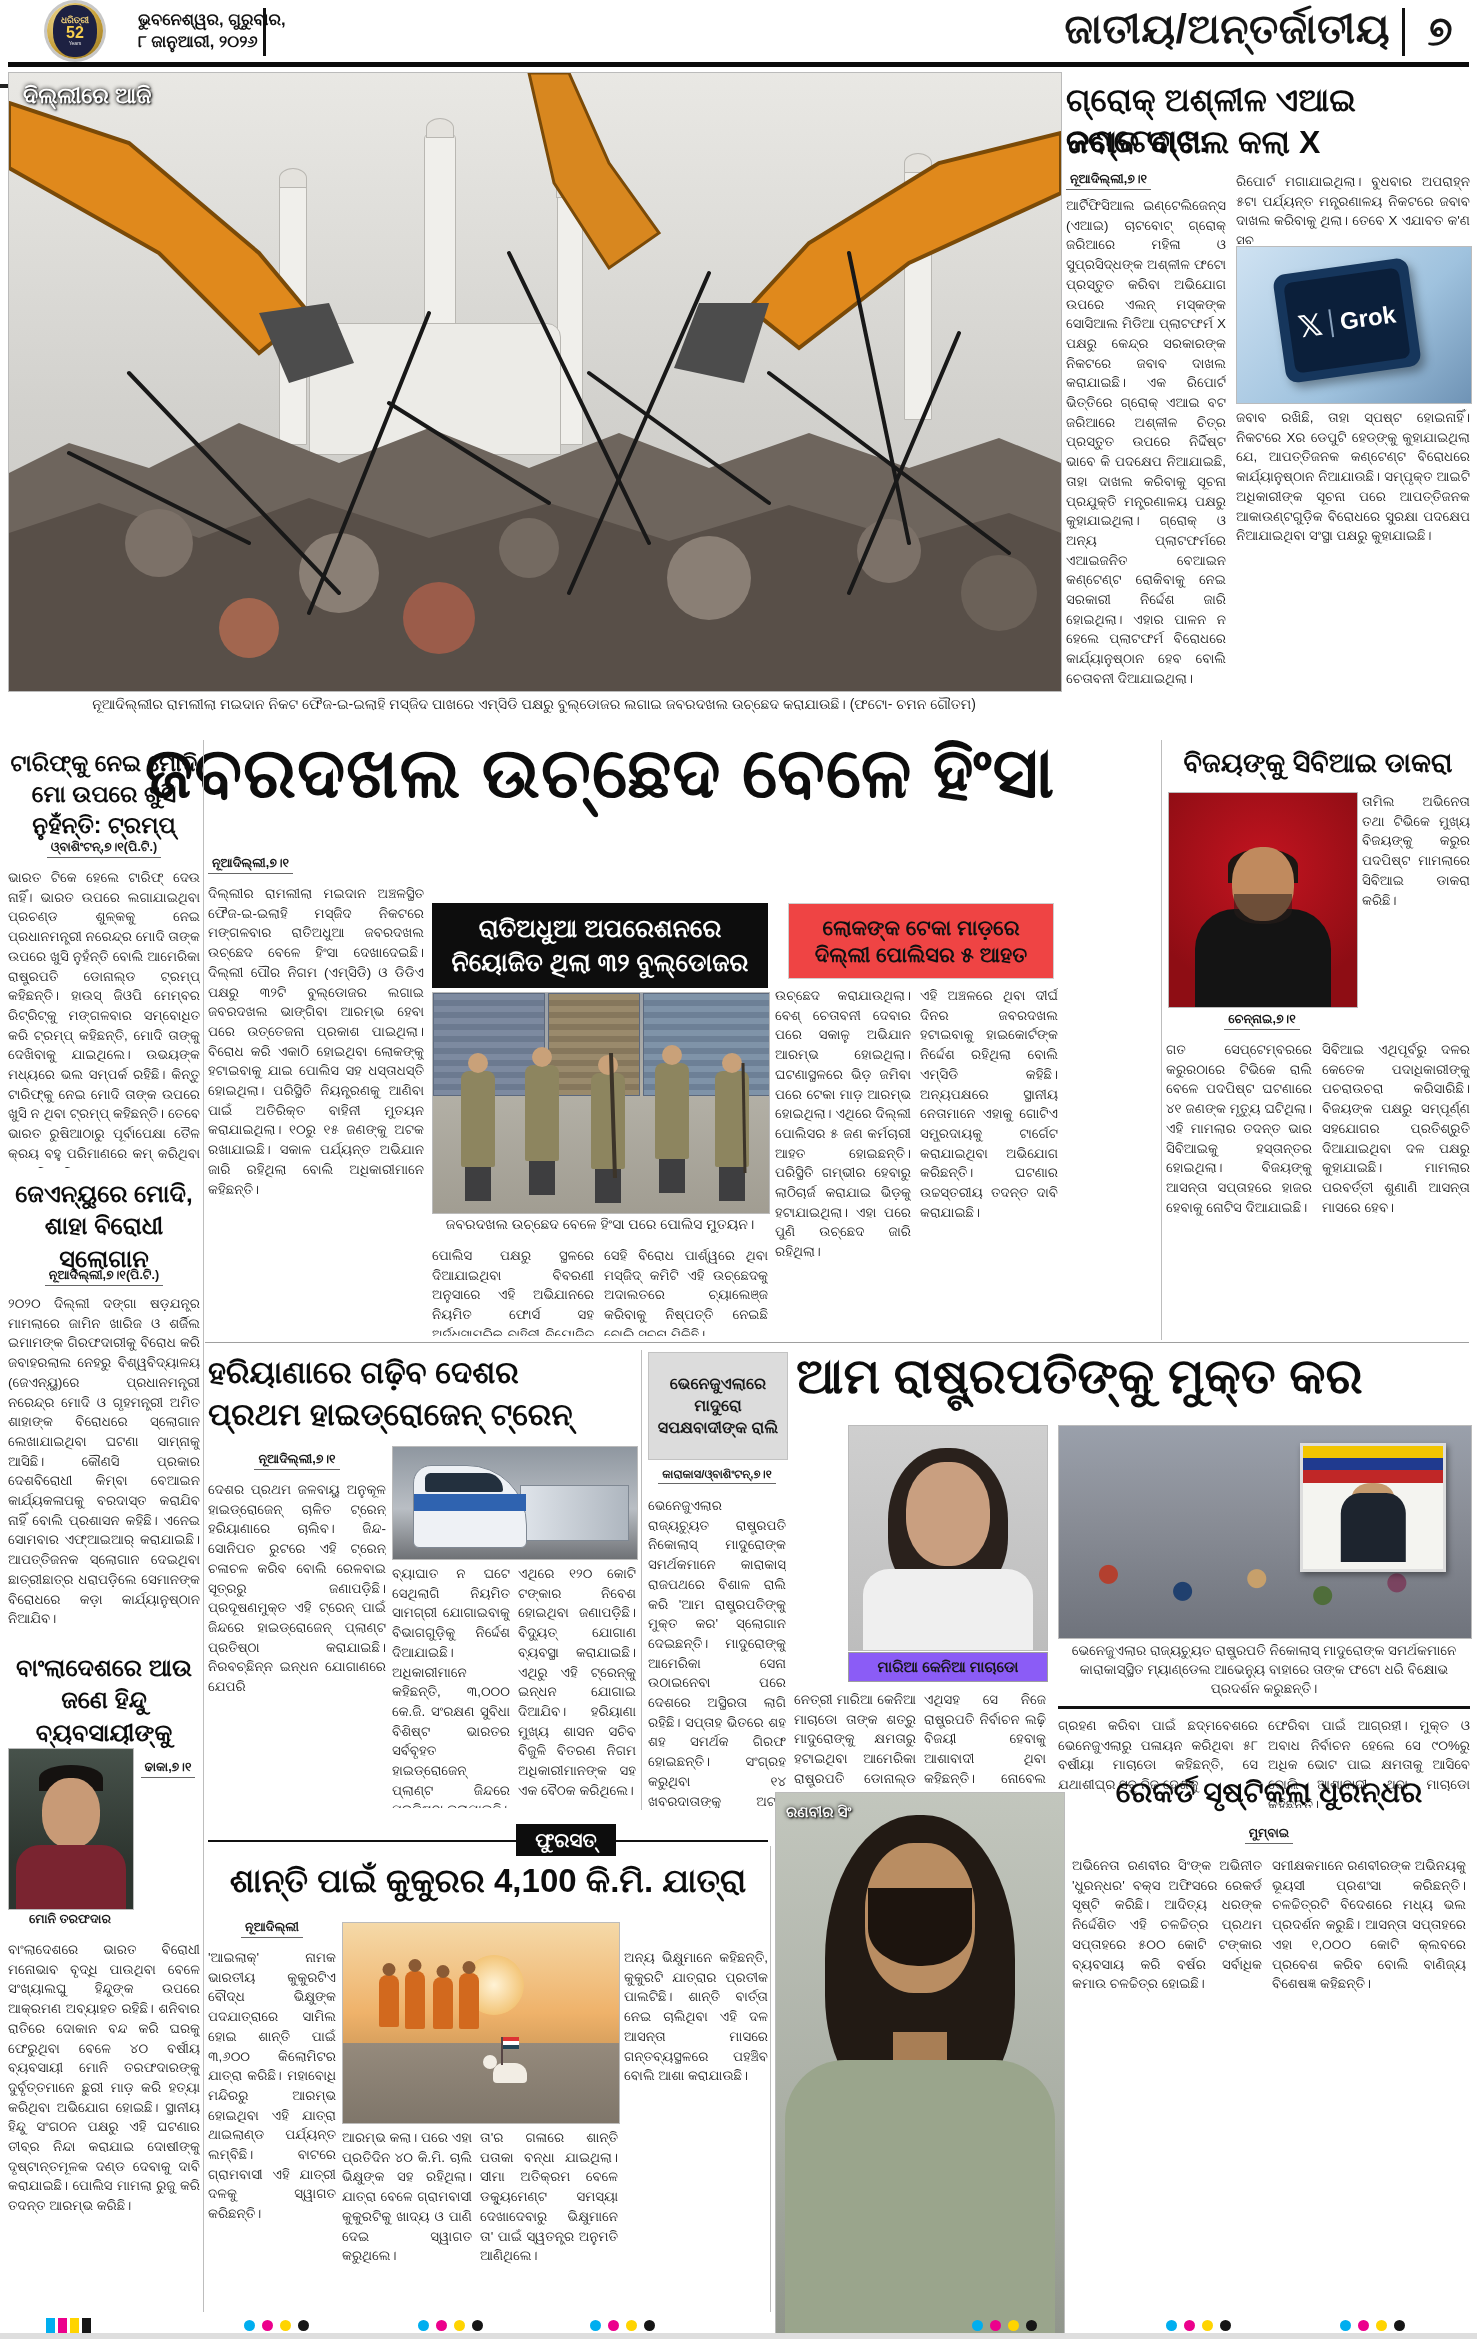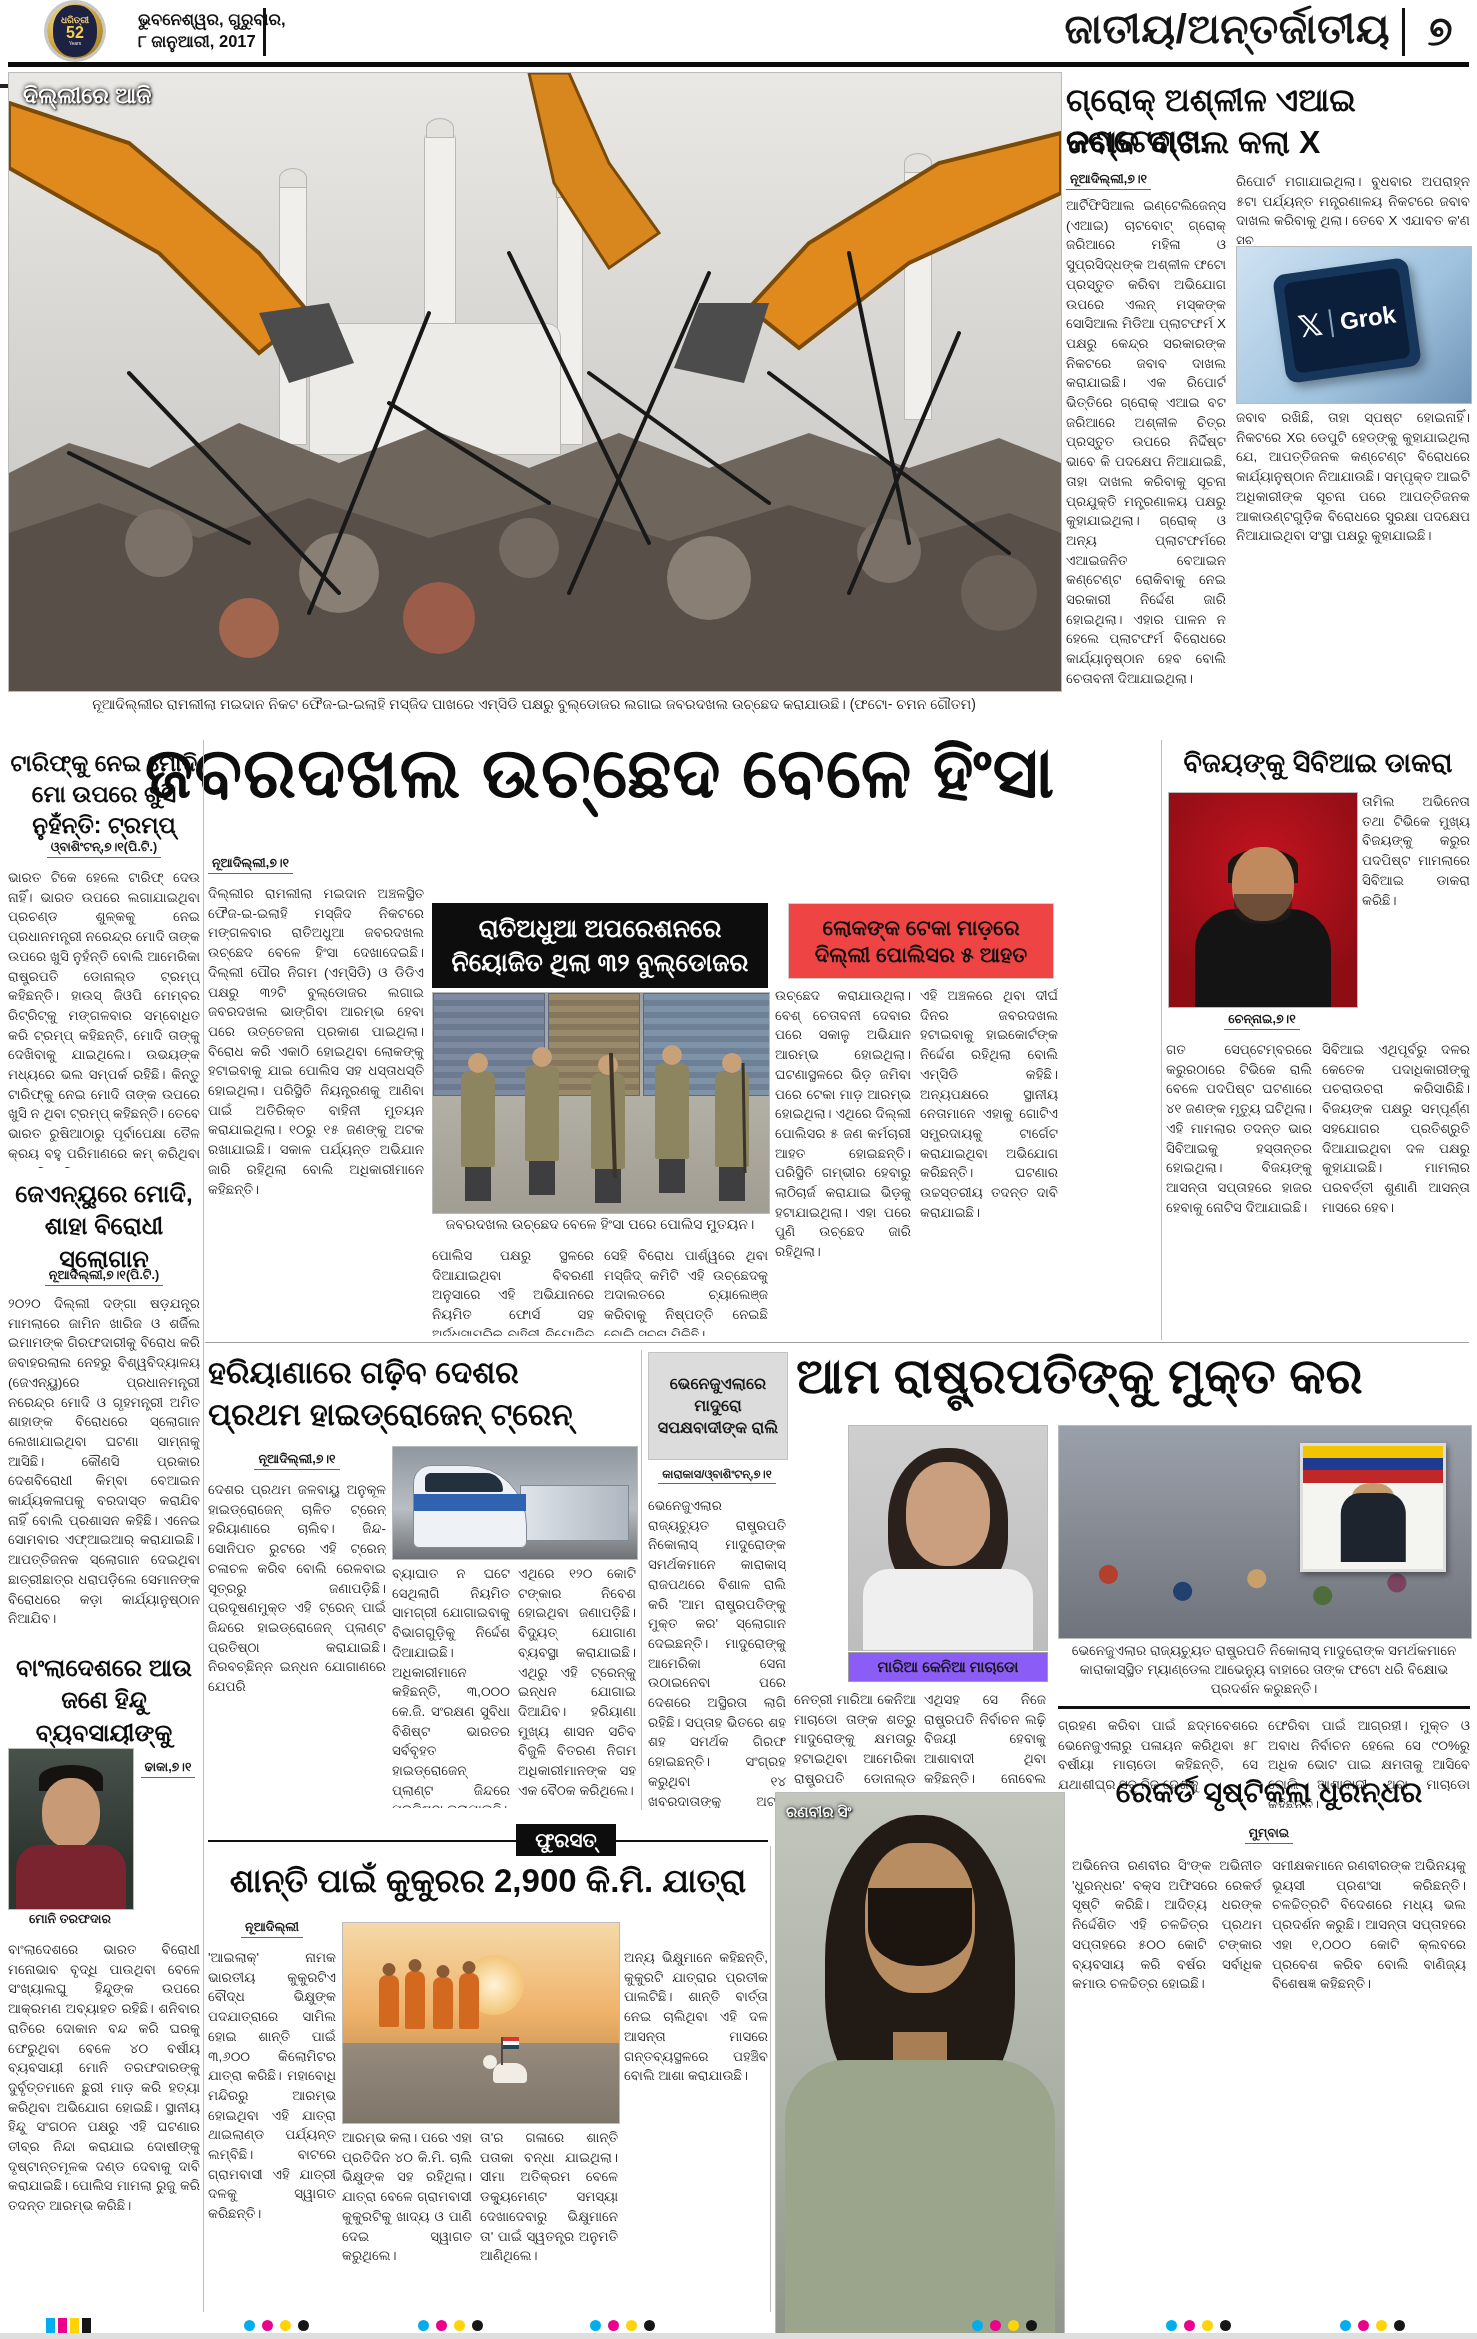--- a/index.html
+++ b/index.html
@@ -149,21 +149,21 @@
     <div class="logo-ring">
       <div class="logo-core">
         <div class="logo-title">ଧରିତ୍ରୀ</div>
         <div class="logo-num">52</div>
         <div class="logo-sub">Years</div>
       </div>
     </div>
   </div>
   <div class="abs mast-date">
     <div>ଭୁବନେଶ୍ୱର, ଗୁରୁବାର,</div>
-    <div>୮ ଜାନୁଆରୀ, 2017</div>
+    <div>୮ ଜାନୁଆରୀ, ୨୦୨୬</div>
   </div>
   <div class="abs mast-div" style="left:263px;"></div>
   <div class="abs section-title right">ଜାତୀୟ/ଅନ୍ତର୍ଜାତୀୟ</div>
   <div class="abs mast-div" style="left:1402px;"></div>
   <div class="abs page-no center">୭</div>
   <div class="abs top-rule"></div>
   <div class="abs crop-dash"></div>
 
   <div class="abs photo" style="left:8px;top:72px;width:1052px;height:618px;">
     <div class="lead-sky"></div>
@@ -346,21 +346,21 @@
   <div class="abs caption center" style="left:1058px;top:1642px;width:412px;font-size:13.5px;line-height:1.4;">ଭେନେଜୁଏଲାର ରାଜ୍ୟଚ୍ୟୁତ ରାଷ୍ଟ୍ରପତି ନିକୋଲାସ୍ ମାଦୁରୋଙ୍କ ସମର୍ଥକମାନେ କାରାକାସ୍‌ସ୍ଥିତ ମ୍ୟାଣ୍ଡେଲ ଆଭେନ୍ୟୁ ବାହାରେ ତାଙ୍କ ଫଟୋ ଧରି ବିକ୍ଷୋଭ ପ୍ରଦର୍ଶନ କରୁଛନ୍ତି।</div>
   <div class="abs" style="left:1058px;top:1706px;width:412px;height:3px;background:#111;"></div>
 
   <div class="abs bodytxt" style="left:794px;top:1690px;width:122px;height:118px;">ନେତ୍ରୀ ମାରିଆ କେନିଆ ମାଚାଡୋ ତାଙ୍କ ଶତ୍ରୁ ମାଦୁରୋଙ୍କୁ କ୍ଷମତାରୁ ହଟାଇଥିବା ଆମେରିକା ରାଷ୍ଟ୍ରପତି ଡୋନାଲ୍ଡ ଟ୍ରମ୍ପ୍‌ଙ୍କ ଭୂମିକାକୁ ପ୍ରଶଂସା କରିଛନ୍ତି।</div>
   <div class="abs bodytxt" style="left:924px;top:1690px;width:122px;height:118px;">ଏଥିସହ ସେ ନିଜେ ରାଷ୍ଟ୍ରପତି ନିର୍ବାଚନ ଲଢ଼ି ବିଜୟୀ ହେବାକୁ ଆଶାବାଦୀ ଥିବା କହିଛନ୍ତି। ନୋବେଲ ଶାନ୍ତି ପୁରସ୍କାର</div>
   <div class="abs bodytxt" style="left:1058px;top:1716px;width:200px;height:92px;">ଗ୍ରହଣ କରିବା ପାଇଁ ଛଦ୍ମବେଶରେ ଭେନେଜୁଏଲାରୁ ପଳାୟନ କରିଥିବା ୫୮ ବର୍ଷୀୟା ମାଚାଡୋ କହିଛନ୍ତି, ସେ ଯଥାଶୀଘ୍ର ସବୁ ନିଜ ଦେଶକୁ</div>
   <div class="abs bodytxt" style="left:1268px;top:1716px;width:202px;height:92px;">ଫେରିବା ପାଇଁ ଆଗ୍ରହୀ। ମୁକ୍ତ ଓ ଅବାଧ ନିର୍ବାଚନ ହେଲେ ସେ ୯୦%ରୁ ଅଧିକ ଭୋଟ ପାଇ କ୍ଷମତାକୁ ଆସିବେ ବୋଲି ଆଶାବାଦୀ ଥିବା ମାଚାଡୋ କହିଛନ୍ତି।</div>
 
   <div class="abs" style="left:208px;top:1840px;width:560px;height:2px;background:#111;"></div>
   <div class="abs furast" style="left:516px;top:1824px;width:100px;height:32px;">ଫୁରସତ୍</div>
-  <div class="abs headline center" style="left:208px;top:1862px;width:560px;font-size:33px;">ଶାନ୍ତି ପାଇଁ କୁକୁରର 2,900 କି.ମି. ଯାତ୍ରା</div>
+  <div class="abs headline center" style="left:208px;top:1862px;width:560px;font-size:33px;">ଶାନ୍ତି ପାଇଁ କୁକୁରର 4,100 କି.ମି. ଯାତ୍ରା</div>
   <div class="abs dateline" style="left:208px;top:1920px;width:128px;"><span>ନୂଆଦିଲ୍ଲୀ</span></div>
   <div class="abs bodytxt" style="left:208px;top:1948px;width:128px;height:364px;">'ଆଇଲାକ୍' ନାମକ ଭାରତୀୟ କୁକୁରଟିଏ ବୌଦ୍ଧ ଭିକ୍ଷୁଙ୍କ ପଦଯାତ୍ରାରେ ସାମିଲ ହୋଇ ଶାନ୍ତି ପାଇଁ ୩,୬୦୦ କିଲୋମିଟର ଯାତ୍ରା କରିଛି। ମହାବୋଧି ମନ୍ଦିରରୁ ଆରମ୍ଭ ହୋଇଥିବା ଏହି ଯାତ୍ରା ଥାଇଲାଣ୍ଡ ପର୍ଯ୍ୟନ୍ତ ଲମ୍ବିଛି। ବାଟରେ ଗ୍ରାମବାସୀ ଏହି ଯାତ୍ରୀ ଦଳକୁ ସ୍ୱାଗତ କରିଛନ୍ତି।</div>
   <div class="abs photo" style="left:342px;top:1922px;width:276px;height:200px;">
     <div class="monk-sky"></div>
       <div class="monk-sun"></div>
     <div class="monk" style="left:36px;top:52px;"></div>
     <div class="monk" style="left:62px;top:48px;height:58px;"></div>
     <div class="monk" style="left:90px;top:54px;"></div>
     <div class="monk" style="left:116px;top:50px;height:56px;"></div>
     <div class="dogfig" style="left:150px;top:140px;">

